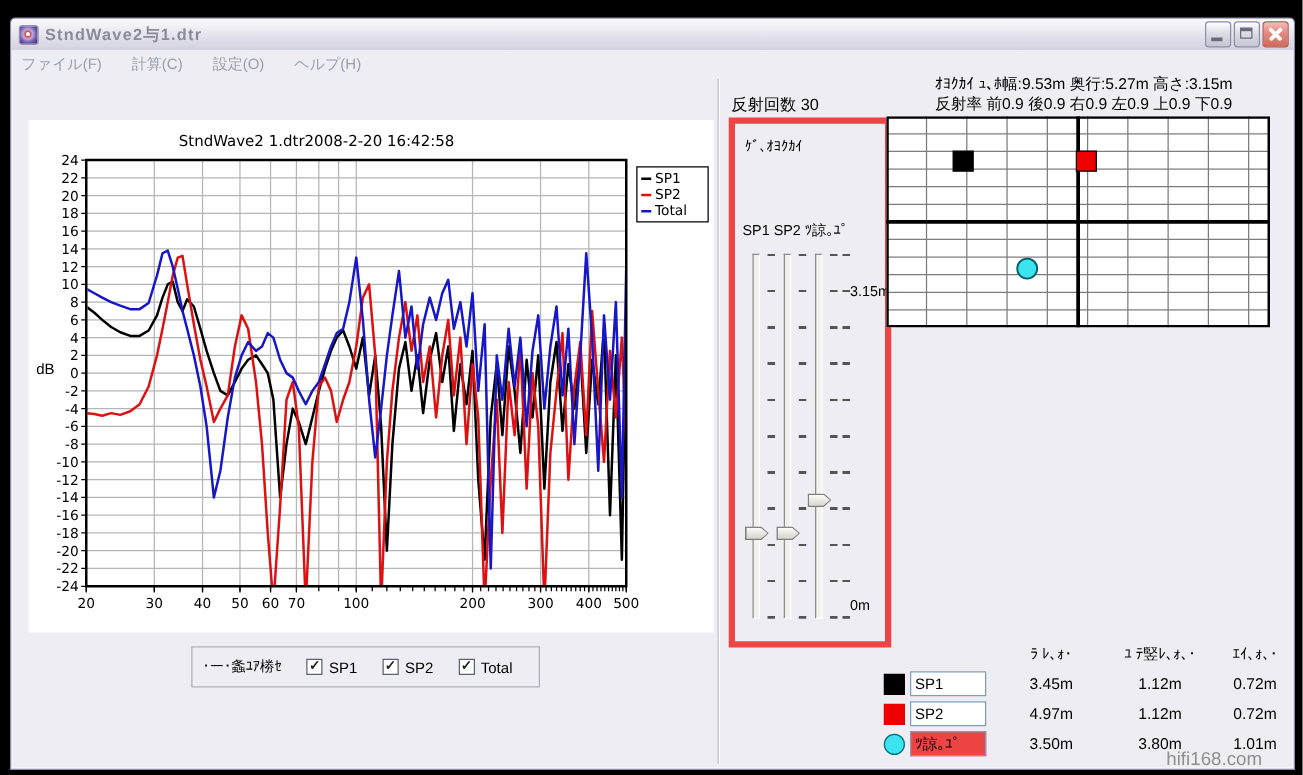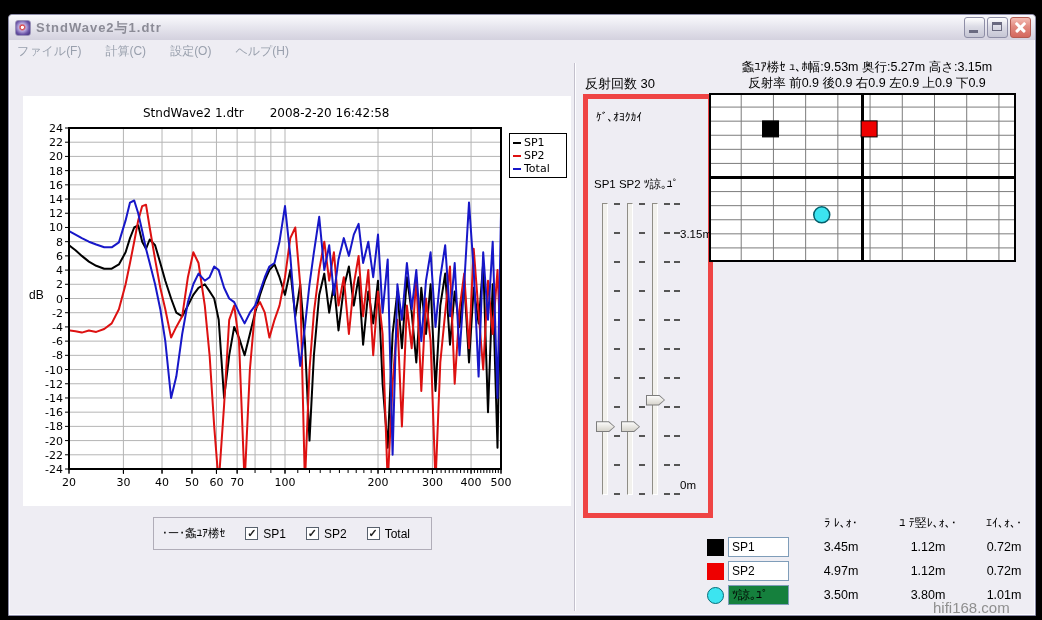--- a/index.html
+++ b/index.html
@@ -24,21 +24,21 @@
   .glyph-max{position:absolute;left:4px;top:4px;width:10px;height:9px;box-sizing:border-box;
              border:1px solid #6a6a80;border-top-width:3px;}
   .glyph-x-a,.glyph-x-b{position:absolute;left:3px;top:8px;width:13px;height:2.5px;background:#fff;border-radius:1px;}
   .glyph-x-a{transform:rotate(45deg);} .glyph-x-b{transform:rotate(-45deg);}
   
   #menubar{position:absolute;left:0;top:25px;right:0;height:22px;display:flex;align-items:center;
            padding-left:8px;gap:24px;color:#99a0ad;font-size:12px;}
   .menu-item{cursor:default;}
   
   #chart-panel{position:absolute;left:14px;top:81px;width:548px;height:410px;background:#fff;}
-  #chart-title{position:absolute;left:120px;top:10px;display:flex;gap:26px;font-size:12px;
+  #chart-title{position:absolute;left:120px;top:10px;display:flex;font-size:12px;
                font-family:"DejaVu Sans",sans-serif;}
   #chart-svg{position:absolute;left:0;top:0;}
   #db-label{position:absolute;left:6px;top:192px;font-size:12px;font-family:Liberation Sans, sans-serif;}
   #legend{position:absolute;left:486px;top:37px;width:50px;background:#fff;border:1px solid #000;
           padding:2px 3px;font-size:11px;font-family:"DejaVu Sans",sans-serif;line-height:13px;}
   .legend-row{display:flex;align-items:center;gap:3px;}
   .legend-dash{width:8px;height:2px;flex:0 0 8px;}
   
   #divider{position:absolute;left:565px;top:48px;width:0;height:548px;
            border-left:1px solid #c3c0cc;border-right:1px solid #fdfdff;}
@@ -76,21 +76,21 @@
   
   #pos-table{position:absolute;left:698px;top:496px;display:grid;
              grid-template-columns:90px 88px 86px 66px;grid-auto-rows:24px;align-items:center;}
   .th{font-size:12px;text-align:center;white-space:nowrap;}
   .cell-val{font-size:12.5px;text-align:center;}
   .cell0{display:flex;align-items:center;gap:4px;}
   .swatch{width:17px;height:17px;box-sizing:border-box;flex:0 0 17px;}
   .swatch.circle{border-radius:50%;border:1px solid #056d78;}
   .editbox{width:56px;height:18px;background:#fff;border:1px solid #7f9db9;font-size:12px;
            line-height:18px;padding-left:3px;overflow:hidden;white-space:nowrap;box-sizing:content-box;}
-  .editbox.selected{background:#15803d;}
+  .editbox.selected{background:#ef4444;}
   #watermark{position:absolute;left:924px;top:584px;font-size:15px;color:#8f8f8f;
              font-family:"Liberation Sans",sans-serif;}
 </style>
 </head>
 <body>
 
 <div id="window">
 
   <div id="titlebar">
     <div id="app-icon"></div>
@@ -304,21 +304,21 @@
         <div class="legend-row">
           <span class="legend-dash" style="background: rgb(23, 23, 200);"></span>
           <span>Total</span>
         </div>
       </div>
   </div>
 
   <div id="divider"></div>
 
   <span id="reflections">反射回数 30</span>
-  <div id="room-info-1">螽ﾕｱ椦ｾ ｭ､ﾎ幅:9.53m 奥行:5.27m 高さ:3.15m</div>
+  <div id="room-info-1">ｵﾖｸｶｲ ｭ､ﾎ幅:9.53m 奥行:5.27m 高さ:3.15m</div>
   <div id="room-info-2">反射率 前0.9 後0.9 右0.9 左0.9 上0.9 下0.9</div>
 
   <div id="slider-panel">
     <span id="group-label">ｹﾞ､ｵﾖｸｶｲ</span>
     <span id="sliders-label">SP1 SP2 ﾂ諒｡ﾕﾟ</span>
     <span id="slider-max-label">3.15m</span>
     <span id="slider-min-label">0m</span>
   <div class="track" style="left: 14px;"></div>
       <div class="dashcol" style="left: 26px;"></div>
       <div class="thumb" style="left: 8px; top: 322.2px;"></div>

